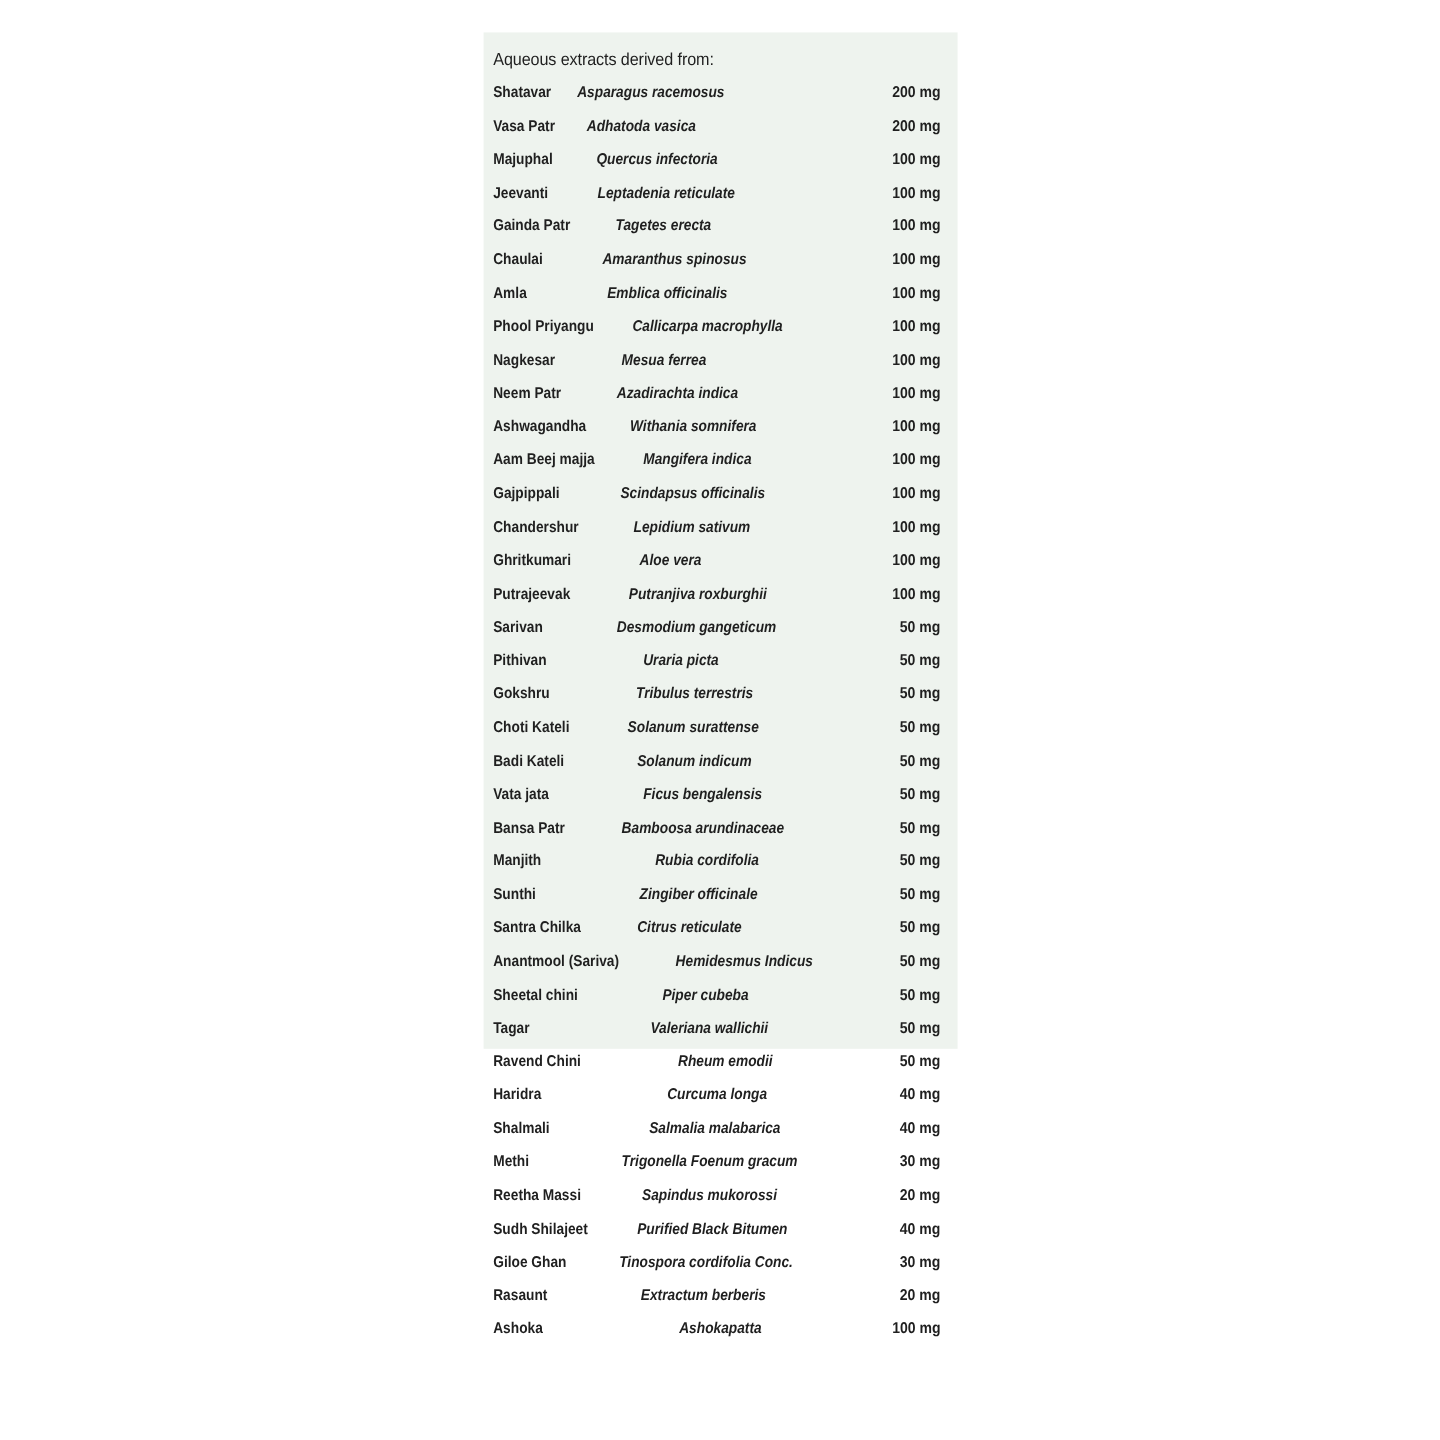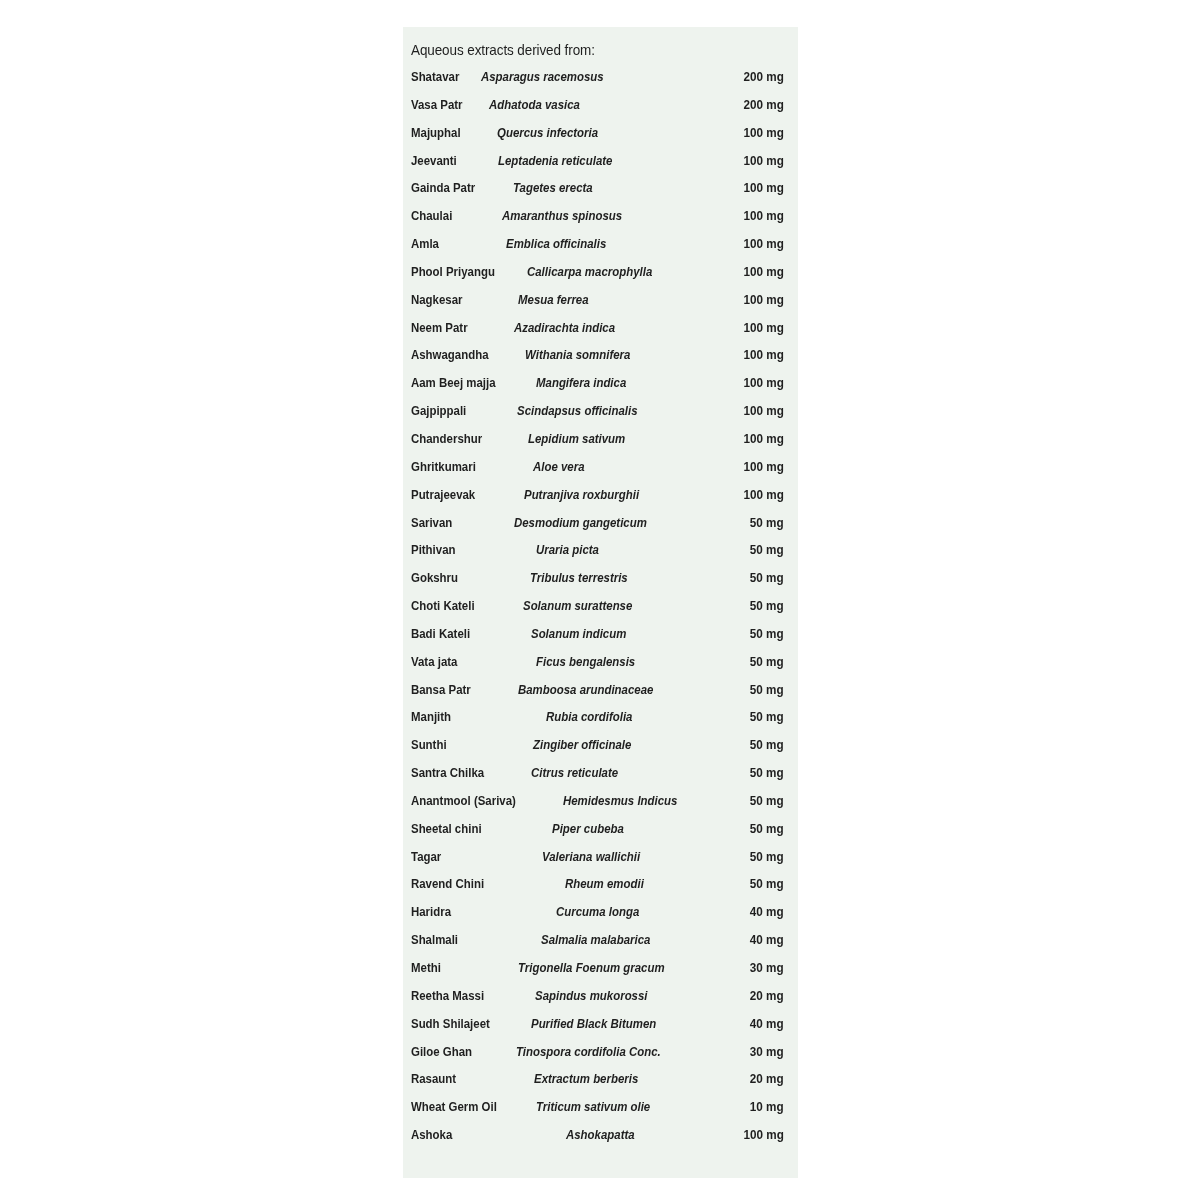--- a/index.html
+++ b/index.html
@@ -8,21 +8,21 @@
       background: #ffffff;
       width: 1200px;
       height: 1200px;
       overflow: hidden;
     }
     .label-panel {
       position: absolute;
       left: 403px;
       top: 27px;
       width: 395px;
-      height: 1151px;
+      height: 847px;
       background: #eef3ee;
       box-sizing: border-box;
       padding: 10px 0 0 8px;
       font-family: "Liberation Sans", sans-serif;
       color: #1f1f1f;
     }
     .heading {
       font-size: 14.5px;
       height: 26px;
       line-height: 26px;
@@ -243,23 +243,18 @@
     <span class="common">Giloe Ghan</span>
     <span class="botanical" style="left: 105px;">Tinospora cordifolia Conc.</span>
     <span class="dose">30 mg</span>
   </div>
       <div class="row">
     <span class="common">Rasaunt</span>
     <span class="botanical" style="left: 123px;">Extractum berberis</span>
     <span class="dose">20 mg</span>
   </div>
       <div class="row">
-    <span class="common">Wheat Germ Oil</span>
-    <span class="botanical" style="left: 125px;">Triticum sativum olie</span>
-    <span class="dose">10 mg</span>
-  </div>
-      <div class="row">
     <span class="common">Ashoka</span>
     <span class="botanical" style="left: 155px;">Ashokapatta</span>
     <span class="dose">100 mg</span>
   </div>
     </div>
 </div>
 
 </body></html>

